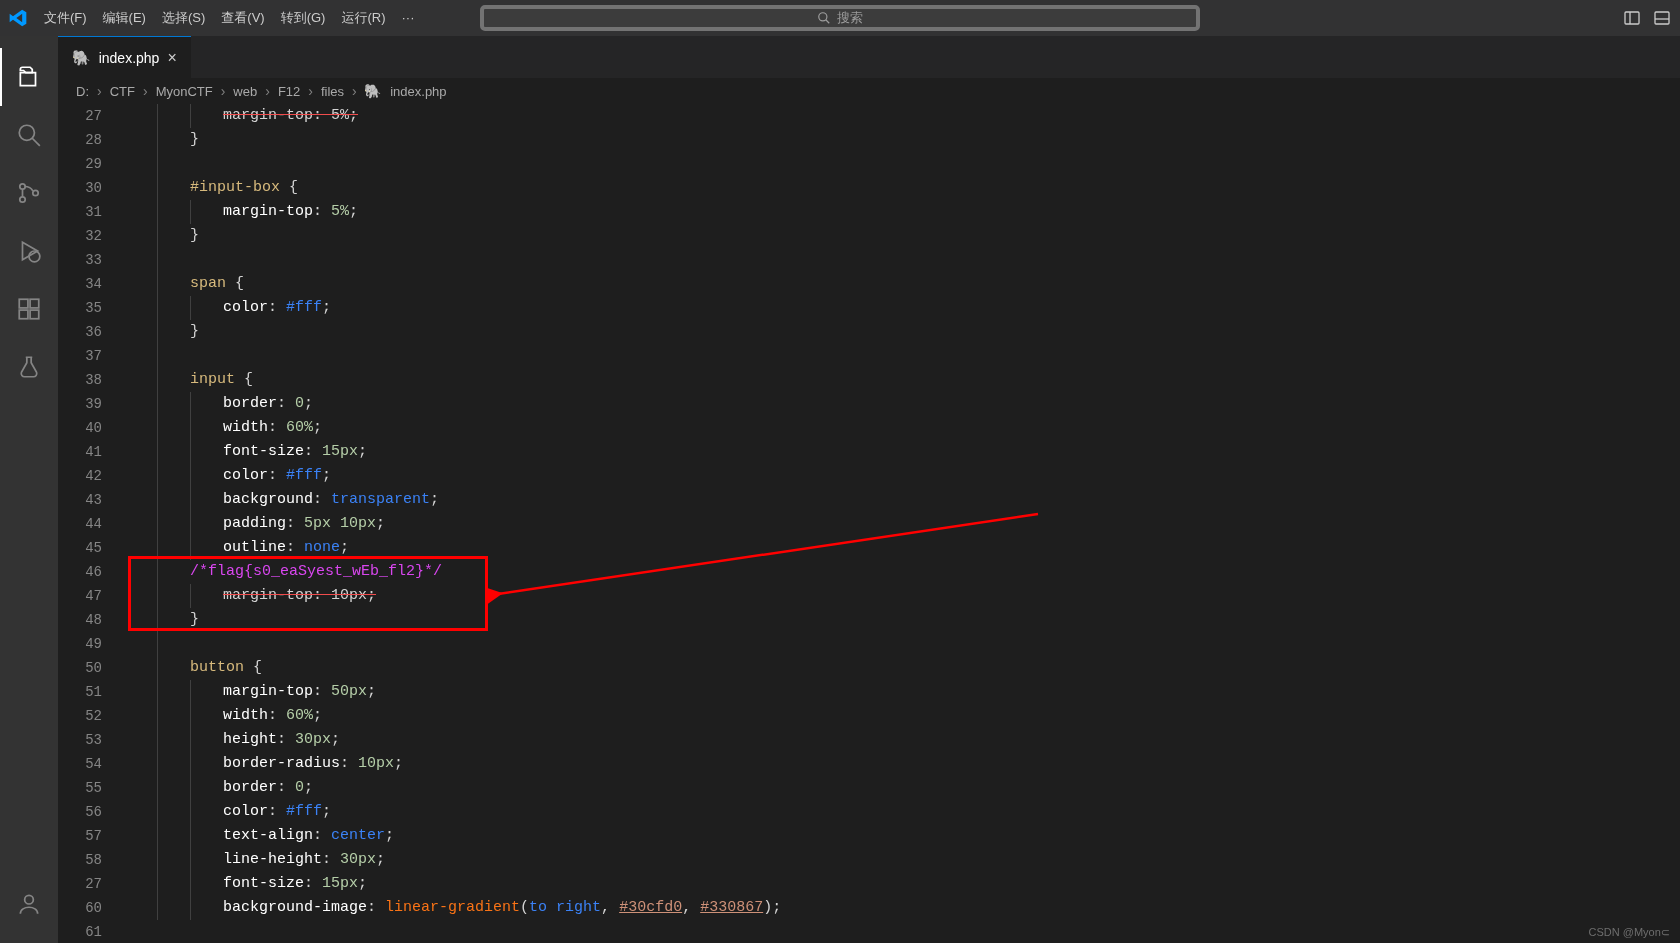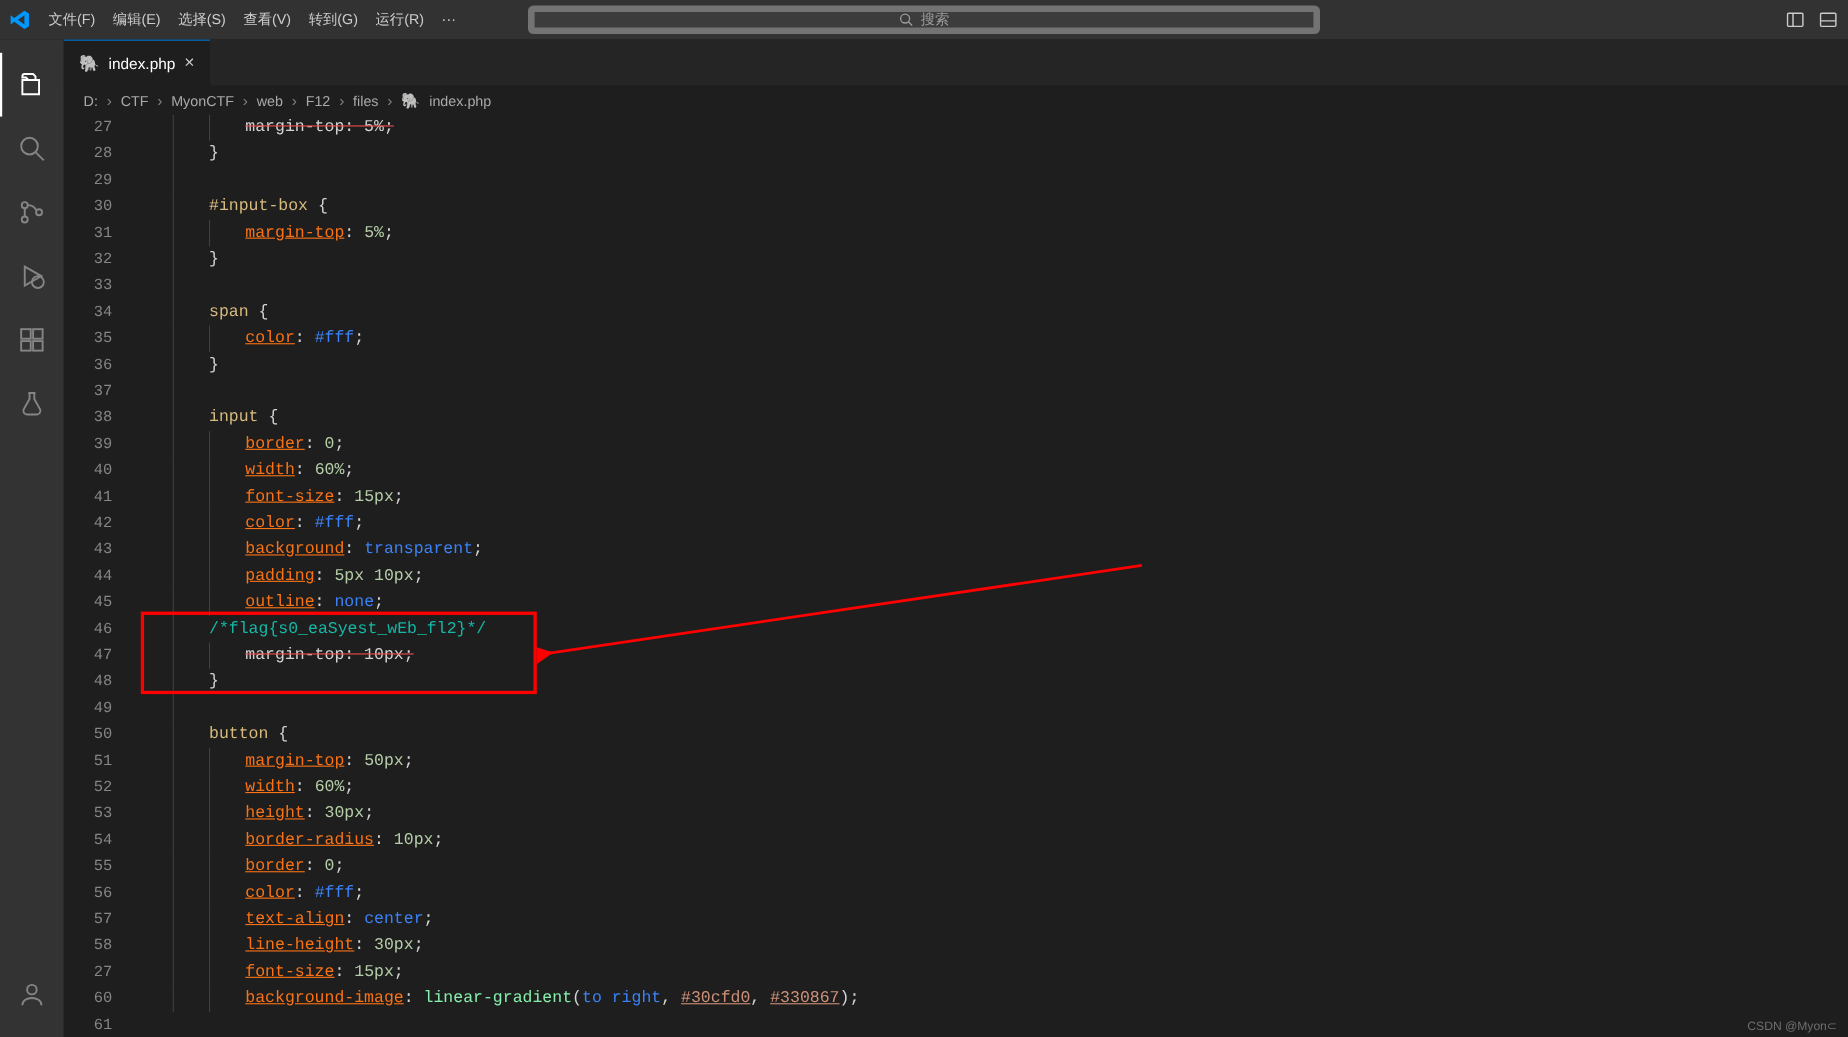--- a/index.html
+++ b/index.html
@@ -36,21 +36,21 @@
   }
   .titlebar .nav-arrows {
     display: flex; gap: 18px; margin-left: 70px; align-items:center;
   }
   .titlebar .nav-arrow { color:#808080; font-size:18px; cursor:pointer; line-height:1; }
   .titlebar .search-box {
     position:absolute;
     left: 50%; transform: translateX(-50%);
     width: 720px; height: 26px;
     background: #3c3c3c;
-    border:6px solid #737373;
+    border:4px solid #737373;
     border-radius:5px;
     display:flex; align-items:center; justify-content:center;
     color:#9d9d9d; font-size:13px;
     gap:6px;
   }
   .titlebar .right-controls {
     position:absolute; right:10px; display:flex; gap:14px; align-items:center;
   }
   .layout-icon { width:16px; height:16px; display:inline-flex; align-items:center; justify-content:center;}
   .layout-icon svg { stroke:#cccccc; }
@@ -139,27 +139,27 @@
     height:24px; line-height:24px; padding-right:14px; font-size:14px;
   }
   .code-area .cl {
     height:24px; line-height:24px; white-space:pre; padding-left:8px;
     position:relative;
   }
   .indent { display:inline-block; width:33px; height:24px; vertical-align:top; border-left:1px solid #404040; }
   .indent.first { border-left:none; }
   
   .c-sel { color:#d7ba7d; }
-  .c-prop { color:#f97316;text-decoration:underline; }
+  .c-prop { color:#ffffff; }
   .c-punct { color:#d4d4d4; }
   .c-val { color:#3b82f6; }
   .c-num { color:#b5cea8; }
-  .c-func { color:#86efac; }
+  .c-func { color:#f97316; }
   .c-brace { color:#d4d4d4; }
-  .c-comment { color:#14b8a6; }
+  .c-comment { color:#d946ef; }
   .c-hex { color:#ce9178;text-decoration:underline; }
   .c-white { color:#d4d4d4; }
   .struck { text-decoration: line-through; text-decoration-color:#f14c4c; }
 
   
   .redbox {
     position:absolute;
     border:3px solid #ff0000;
     pointer-events:none;
   }

